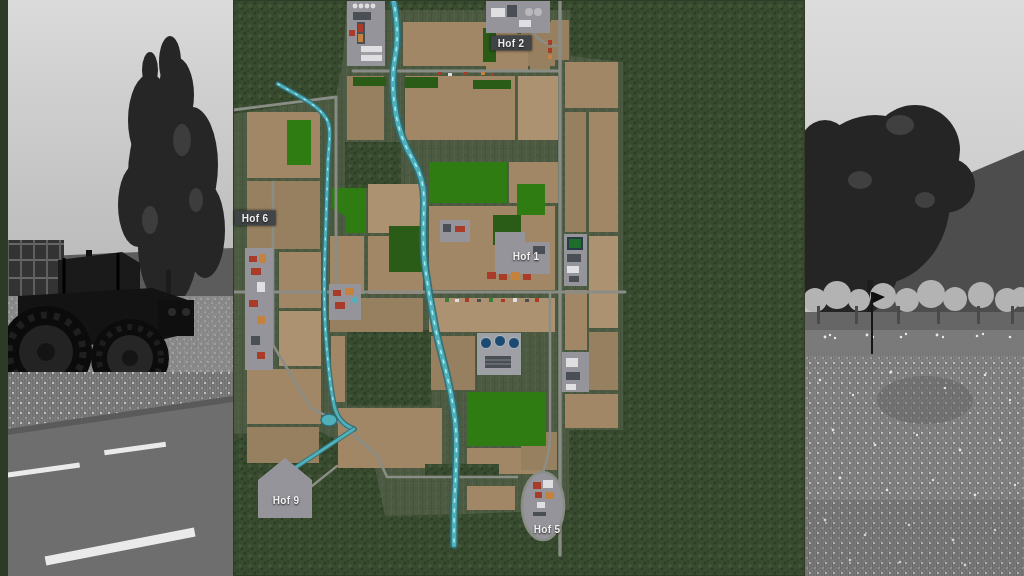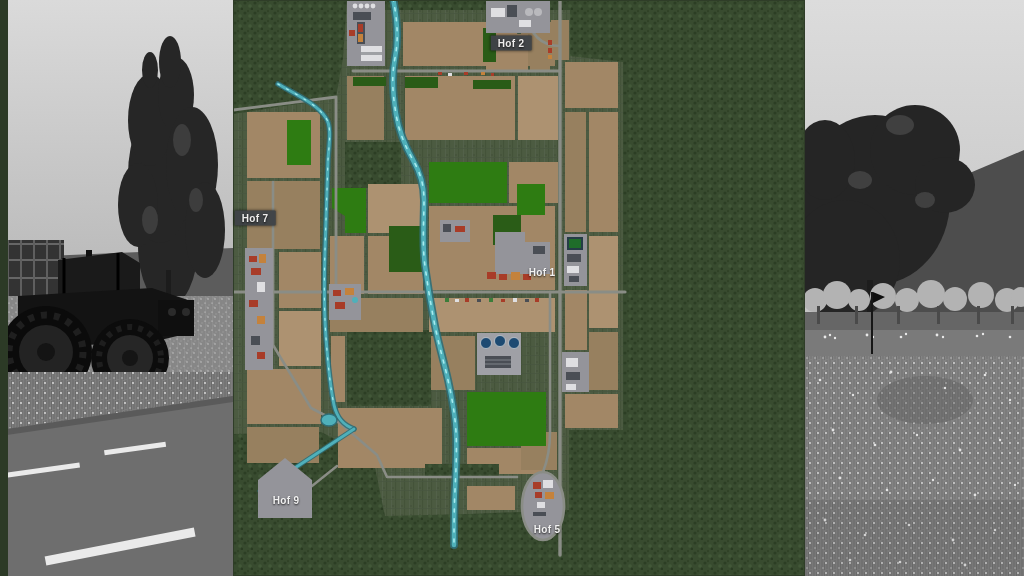--- a/index.html
+++ b/index.html
@@ -322,23 +322,23 @@
           <rect x="256" y="298" width="4" height="4" fill="#3c7d3a"></rect>
           <rect x="268" y="299" width="4" height="3" class="br"></rect>
           <rect x="280" y="298" width="4" height="4" class="bw"></rect>
           <rect x="292" y="299" width="4" height="3" class="bd"></rect>
           <rect x="302" y="298" width="4" height="4" class="br"></rect>
         </g>
       </g>
       <rect x="0" y="0" width="572" height="576" fill="none" stroke="#2f3d28" stroke-width="2"></rect>
     </svg>
     <div class="labels-layer">
-        <div class="map-label" style="left: 293px; top: 272px; margin-left: 16px;">Hof 1</div>
+        <div class="map-label" style="left: 293px; top: 256px;">Hof 1</div>
         <div class="map-label boxed" style="left: 278px; top: 43px;">Hof 2</div>
-        <div class="map-label boxed" style="left: 22px; top: 218px;">Hof 7</div>
+        <div class="map-label boxed" style="left: 22px; top: 218px;">Hof 6</div>
         <div class="map-label" style="left: 53px; top: 500px;">Hof 9</div>
         <div class="map-label" style="left: 314px; top: 529px;">Hof 5</div>
       </div>
   </div>
 
   <div class="bg-right">
     <svg width="219" height="576" viewBox="0 0 219 576">
       <defs>
         <linearGradient id="skyR" x1="0" y1="0" x2="0" y2="1">
           <stop offset="0" stop-color="#dcdcdc"></stop>

